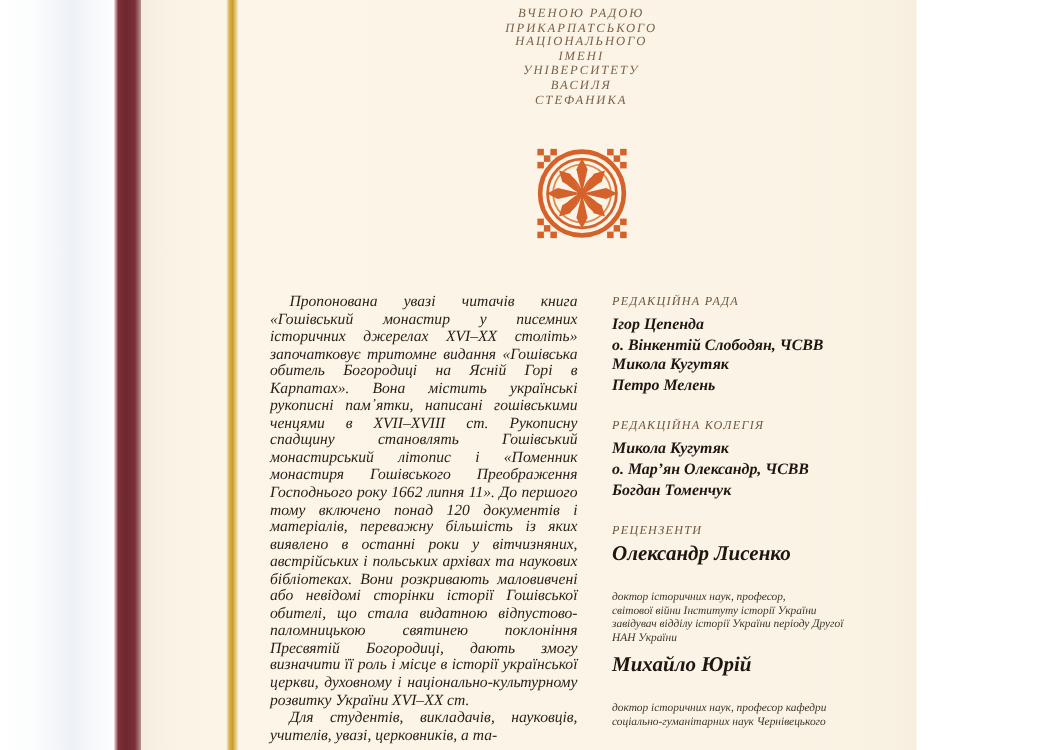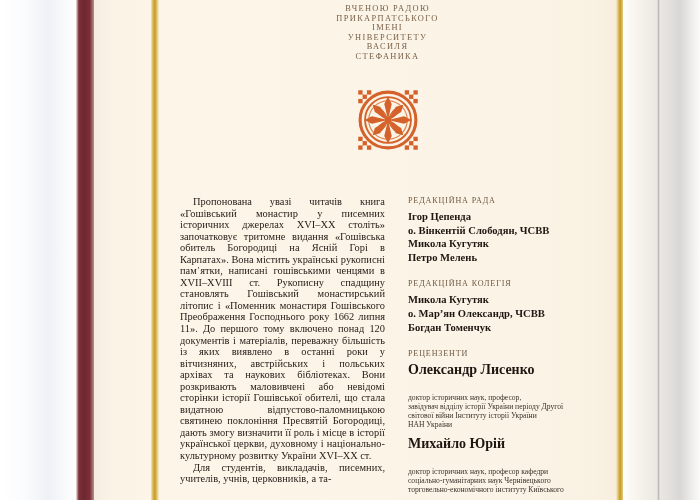--- a/index.html
+++ b/index.html
@@ -3,23 +3,24 @@
 <meta charset="utf-8">
 <title>Book page scan</title>
 <style>
   html,body{margin:0;padding:0;}
   body{
     width:700px;height:500px;overflow:hidden;
     background:#ffffff;
     font-family:"Liberation Serif", serif;
   }
   .scan{
-    position:relative;width:700px;height:500px;overflow:hidden;
+    position:relative;width:611px;height:500px;overflow:hidden;
     background:linear-gradient(90deg,
        #ffffff 0px,#fdfdfe 38px,#f4f6f9 58px,#ffffff 70px,#ffffff 76px);
+    font-style:italic;
   }
 
   
   .gutter-left{
     position:absolute;left:0;top:0;width:78px;height:500px;
     background:linear-gradient(90deg,#ffffff 0%,#fbfcfd 30%,#eef1f6 62%,#f8f9fb 82%,#ffffff 100%);
   }
   
   .binding{
     position:absolute;left:76px;top:0;width:20px;height:500px;
@@ -131,20 +132,21 @@
   <div class="rule-left"></div>
   <div class="rule-right"></div>
   <div class="edge-right"></div>
 
   <div class="content">
 
     <div class="imprint">
       <div class="clipped">&nbsp;</div>
       <div>ВЧЕНОЮ РАДОЮ</div>
       <div>ПРИКАРПАТСЬКОГО</div>
+      <div>НАЦІОНАЛЬНОГО</div>
       <div>ІМЕНІ</div>
       <div>УНІВЕРСИТЕТУ</div>
       <div>ВАСИЛЯ</div>
       <div>СТЕФАНИКА</div>
     </div>
 
     <div class="ornament-wrap">
       <svg class="ornament" viewBox="0 0 100 100">
         <g fill="#d4622a">
 
@@ -200,21 +202,21 @@
           <path d="M50 50 C38 56 30 64 28 72 C37 71 45 63 50 50 Z"></path>
         </g>
         <circle cx="50" cy="50" r="5" fill="#d4622a"></circle>
       </svg>
     </div>
 
     <div class="cols">
 
       <div class="col-left">
         <p class="annot first">Пропонована увазі читачів книга «Гошівський монастир у писемних історичних джерелах XVI–XX століть» започатковує тритомне видання «Гошівська обитель Богородиці на Ясній Горі в Карпатах». Вона містить українські рукописні пам᾽ятки, написані гошівськими ченцями в XVII–XVIII ст. Рукописну спадщину становлять Гошівський монастирський літопис і «Поменник монастиря Гошівського Преображення Господнього року 1662 липня 11». До першого тому включено понад 120 документів і матеріалів, переважну більшість із яких виявлено в останні роки у вітчизняних, австрійських і польських архівах та наукових бібліотеках. Вони розкривають маловивчені або невідомі сторінки історії Гошівської обителі, що стала видатною відпустово-паломницькою святинею поклоніння Пресвятій Богородиці, дають змогу визначити її роль і місце в історії української церкви, духовному і національно-культурному розвитку України XVI–XX ст.</p>
-        <p class="annot">Для студентів, викладачів, писемних, учителів, учнів, церковників, а та-</p>
+        <p class="annot">Для студентів, викладачів, науковців, учителів, увазі, церковників, а та-</p>
       </div>
 
       <div class="col-right">
 
         <div class="sect">
           <div class="sect-title">РЕДАКЦІЙНА РАДА</div>
           <div class="sect-name">Ігор Цепенда</div>
           <div class="sect-name">о. Вінкентій Слободян, ЧСВВ</div>
           <div class="sect-name">Микола Кугутяк</div>
           <div class="sect-name">Петро Мелень</div>
@@ -230,29 +232,28 @@
         </div>
 
         <div class="sect-gap"></div>
 
         <div class="sect">
           <div class="sect-title">РЕЦЕНЗЕНТИ</div>
 
           <div class="rev-name">Олександр Лисенко</div>
           <div class="rev-desc">
             <div>доктор історичних наук, професор,</div>
+            <div>світової війни Інституту історії України</div>
             <div>завідувач відділу історії України періоду Другої</div>
-            <div>світової війни Інституту історії України</div>
             <div>НАН України</div>
           </div>
 
           <div class="rev-name">Михайло Юрій</div>
           <div class="rev-desc">
             <div>доктор історичних наук, професор кафедри</div>
             <div>соціально-гуманітарних наук Чернівецького</div>
-            <div>торговельно-економічного інституту Київського</div>
           </div>
         </div>
 
       </div>
     </div>
   </div>
 </div>
 
 </body></html>

